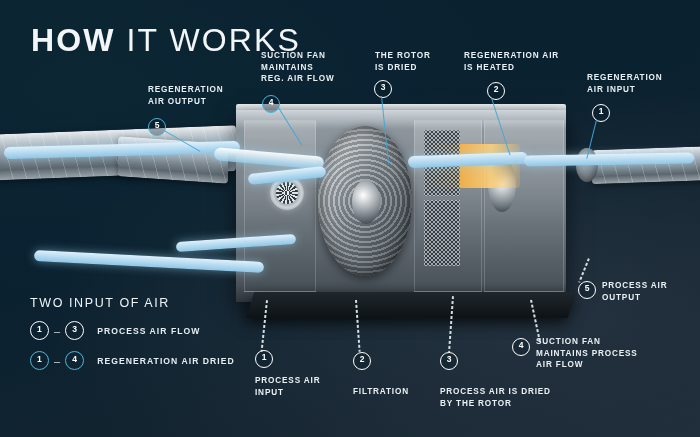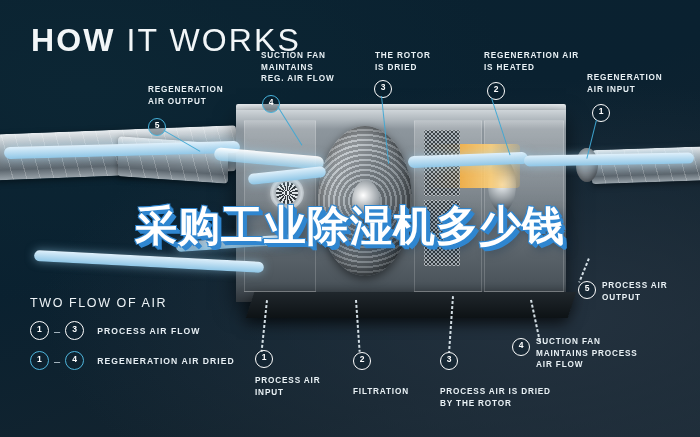--- a/index.html
+++ b/index.html
@@ -207,21 +207,21 @@
   <div class="marker cyan" style="position:absolute;left:262px;top:95px;">4</div>
   <div class="lead" style="left:278px;top:106px;width:46px;height:1.4px;transform:rotate(58deg);"></div>
 
   <div class="cal" style="left:375px;top:50px;width:100px;">
     <div class="txt">THE ROTOR
 IS DRIED</div>
   </div>
   <div class="marker" style="position:absolute;left:374px;top:80px;">3</div>
   <div class="lead" style="left:382px;top:96px;width:68px;height:1.4px;transform:rotate(84deg);"></div>
 
-  <div class="cal" style="left:484px;top:50px;width:120px;">
+  <div class="cal" style="left:464px;top:50px;width:120px;">
     <div class="txt">REGENERATION AIR
 IS HEATED</div>
   </div>
   <div class="marker" style="position:absolute;left:487px;top:82px;">2</div>
   <div class="lead" style="left:492px;top:98px;width:60px;height:1.4px;transform:rotate(72deg);"></div>
 
   <div class="cal" style="left:587px;top:72px;width:104px;">
     <div class="txt">REGENERATION
 AIR INPUT</div>
   </div>
@@ -257,32 +257,31 @@
   </div>
 
   <div class="lead dot" style="left:588px;top:258px;height:26px;transform:rotate(22deg);"></div>
   <div class="marker" style="position:absolute;left:578px;top:281px;">5</div>
   <div class="cal" style="left:602px;top:280px;width:92px;">
     <div class="txt">PROCESS AIR
 OUTPUT</div>
   </div>
 
   <div class="legend">
-    <div class="legend-title">TWO FLOW OF AIR</div>
+    <div class="legend-title">TWO INPUT OF AIR</div>
 
     <div class="legend-row">
       <div class="pill">1</div>
       <div class="dash">–</div>
       <div class="pill">3</div>
       <div class="lbl">PROCESS AIR FLOW</div>
     </div>
 
     <div class="legend-row">
       <div class="pill cyan">1</div>
       <div class="dash">–</div>
       <div class="pill cyan">4</div>
       <div class="lbl">REGENERATION AIR DRIED</div>
     </div>
   </div>
 
-  <div class="cn">采购工业除湿机多少钱</div>
 
 </div>
 
 </body></html>

